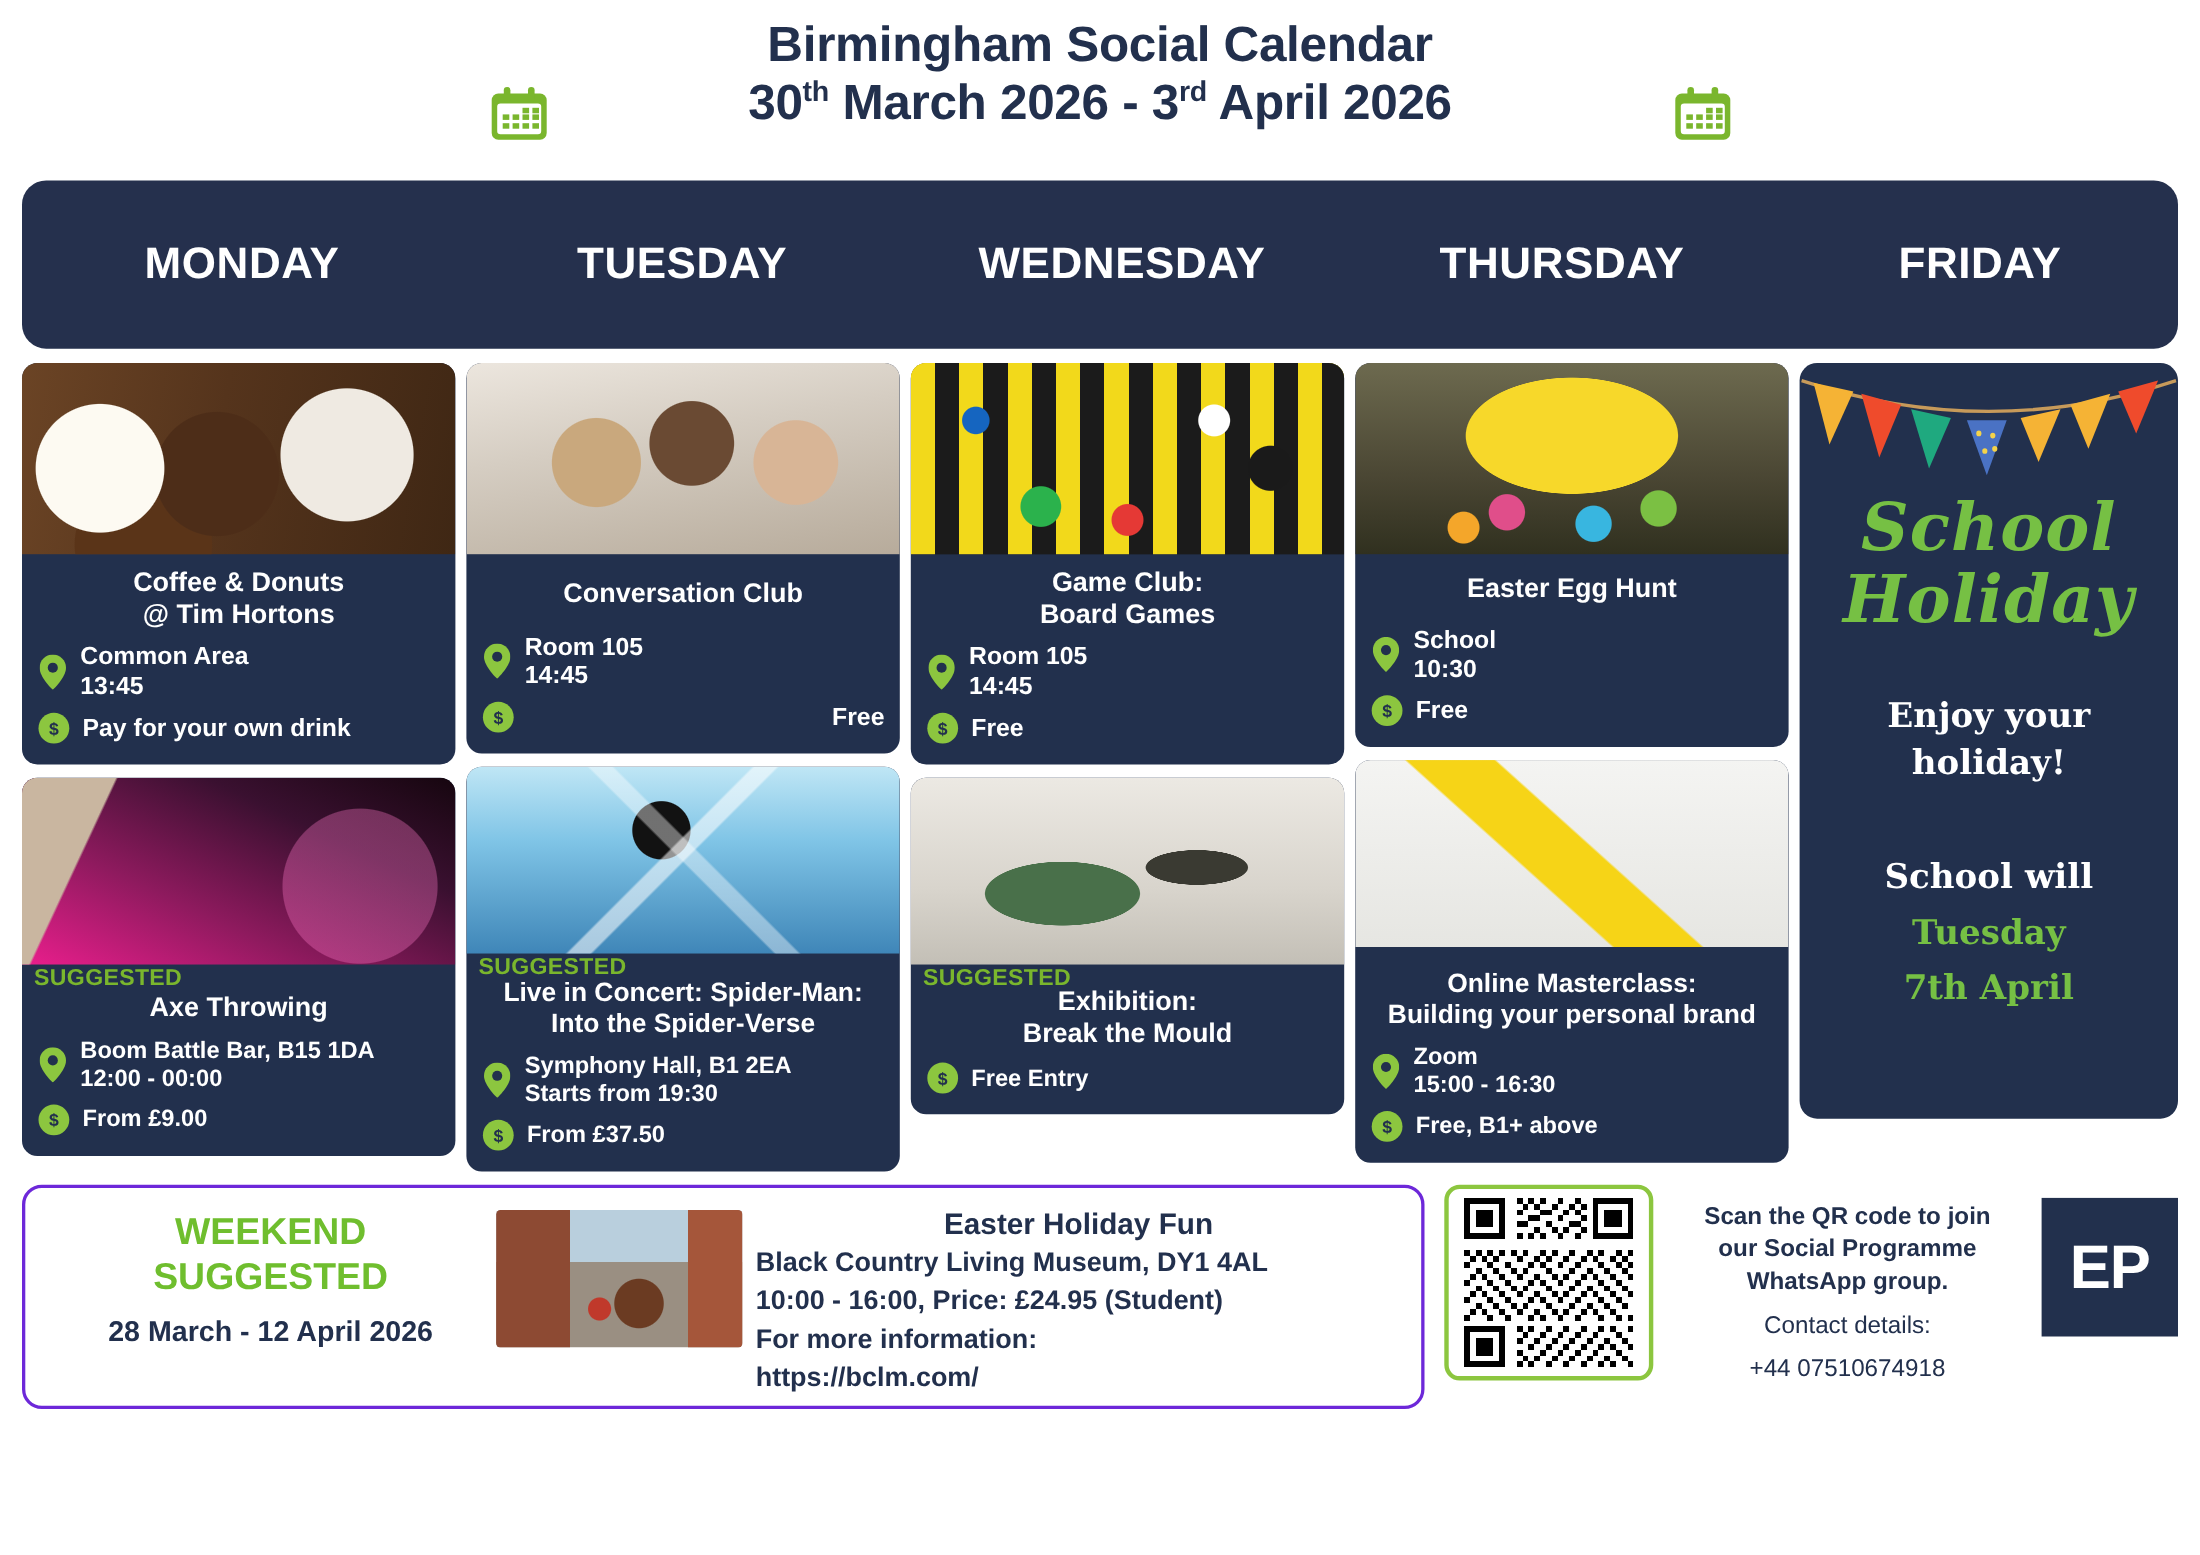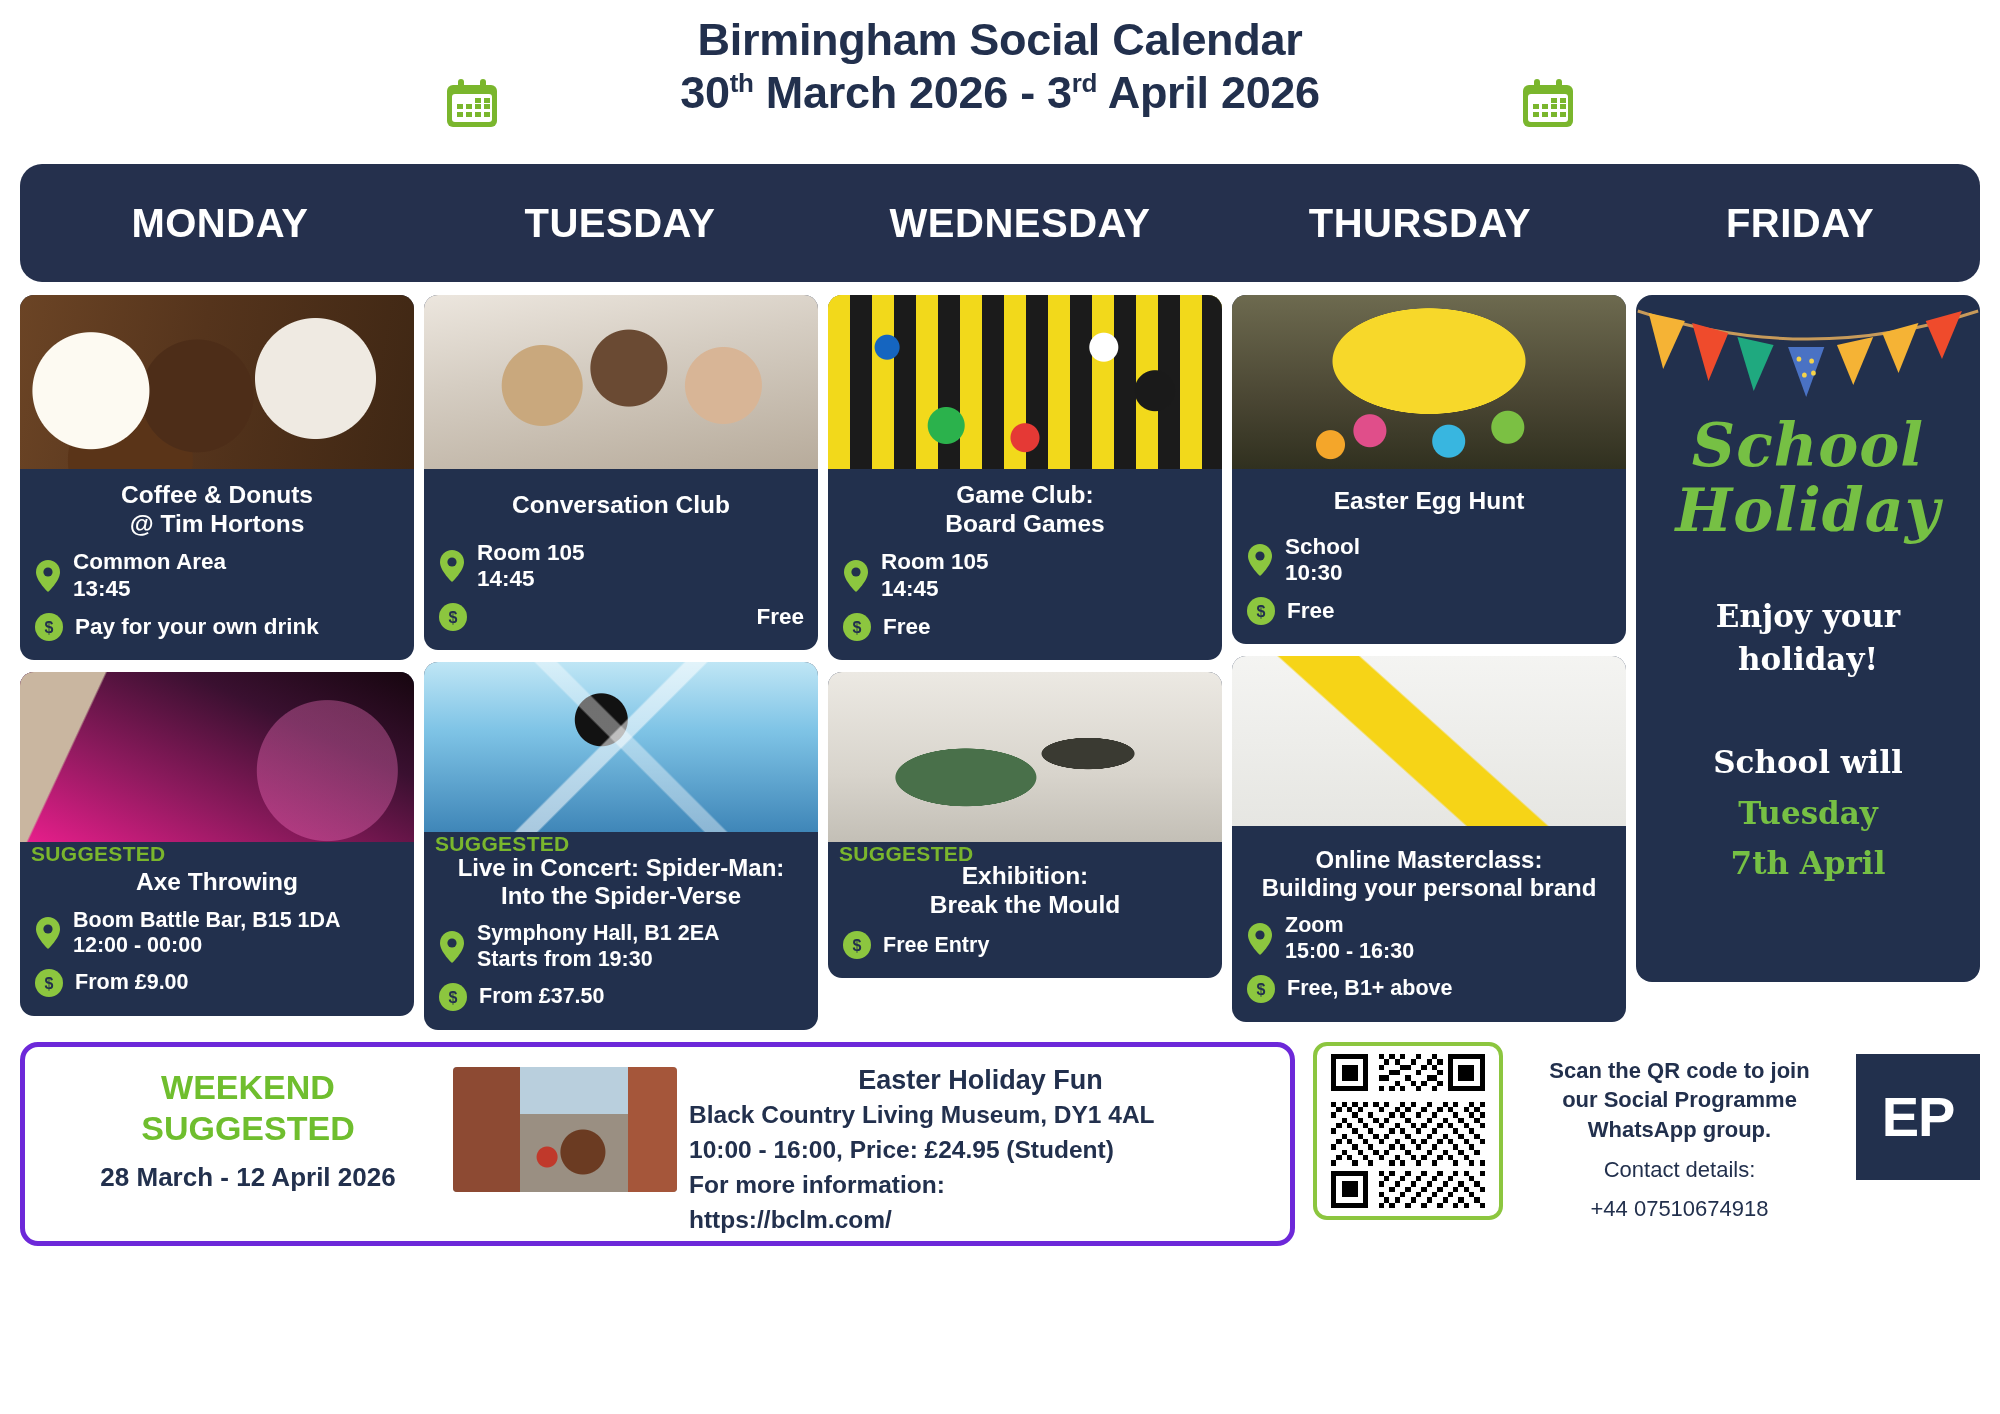--- a/index.html
+++ b/index.html
@@ -26,21 +26,21 @@
     letter-spacing: -0.3px; line-height: 1.18;
   }
   .title-line2 sup { font-size: 26px; vertical-align: super; }
   .cal-icon { position: absolute; top: 78px; width: 56px; height: 52px; }
   .cal-icon.left { left: 424px; }
   .cal-icon.right { left: 1500px; }
 
   
   .daybar {
     margin: 4px 0 0 0;
-    height: 118px;
+    height: 153px;
     background: #25304d;
     border-radius: 22px;
     display: flex;
     align-items: center;
   }
   .daybar .day {
     flex: 1 1 0; text-align: center;
     color: #ffffff; font-size: 40px; font-weight: bold;
     letter-spacing: 0.5px;
   }
@@ -119,21 +119,21 @@
   .serif-green {
     font-family: "DejaVu Serif", serif;
     font-weight: bold; color: #76c044;
     font-size: 31px; line-height: 1.62;
   }
 
   
   .bottom { display: flex; margin-top: 12px; gap: 0; align-items: flex-start; }
   .weekend-box {
     flex: 0 0 1275px;
-    border: 5px solid #6d28d9;
+    border: 3px solid #6d28d9;
     border-radius: 18px;
     height: 204px;
     display: flex; align-items: flex-start; padding: 14px 18px 0 18px;
   }
   .weekend-left { flex: 0 0 410px; text-align: center; padding-top: 6px; }
   .weekend-head {
     color: #6fbe2e; font-size: 34px; font-weight: bold; line-height: 1.2;
   }
   .weekend-date { color: #22304d; font-size: 26px; font-weight: bold; margin-top: 14px; }
   .weekend-img {

